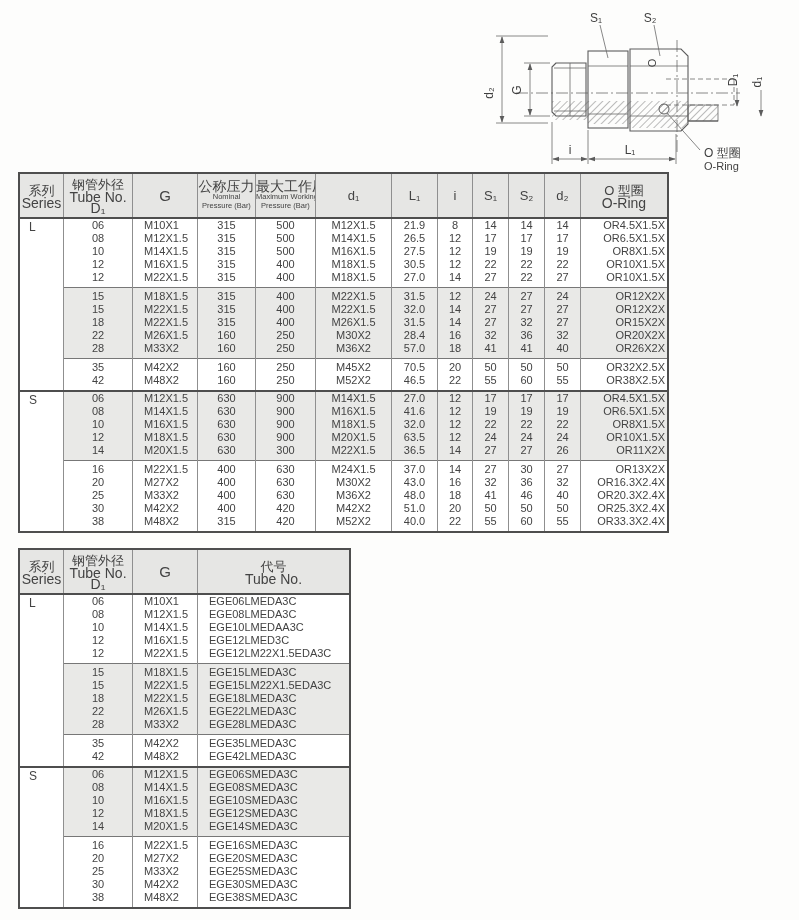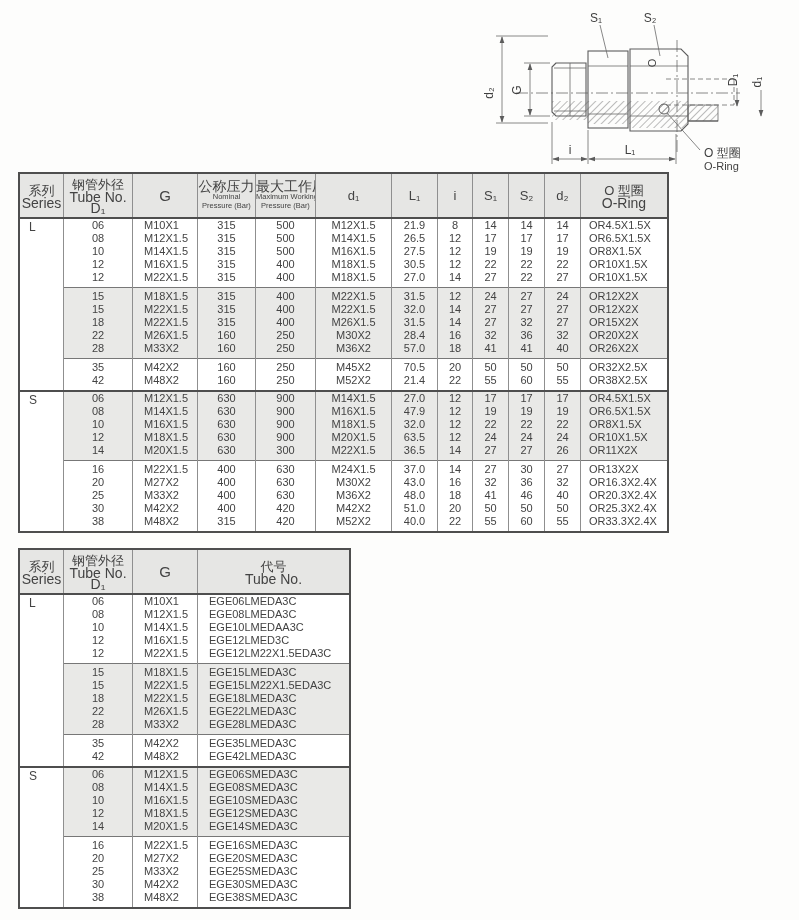--- a/index.html
+++ b/index.html
@@ -27,21 +27,21 @@
   .h-en{font-size:14px;line-height:11px;}
   .th-g .h-cn{font-size:15px;}
   .th-nominal .h-cn,.th-maxwork .h-cn{font-size:14px;line-height:12px;font-family:Liberation Mono, monospace;}
   .th-nominal .h-en,.th-maxwork .h-en{font-size:7.5px;line-height:8.5px;}
   .th-series{width:43px}.th-tube{width:68px}.th-g{width:64px}
   .th-nominal{width:57px}.th-maxwork{width:59px}.th-d1{width:75px}
   .th-l1{width:45px}.th-i{width:34px}.th-s1{width:35px}.th-s2{width:35px}
   .th-d2{width:35px}.th-oring{width:86px}.th-part{width:151px}
   td{padding:0 2px;font-size:11px;line-height:13px;text-align:center;}
   td.col-g,td.col-part{text-align:left;padding-left:11px;}
-  td.col-oring{text-align:left;padding-left:8px;}
+  td.col-oring{text-align:right;padding-left:8px;}
   td.col-series{text-align:left;vertical-align:top;padding:2px 0 0 9px;
                 font-size:12px;background:#fff;}
   tr.shaded td{background:#e9e9e7;}
   tr.shaded td.col-series{background:#fff;}
   tr.group-start td{border-top:1px solid #777;padding-top:2px;}
   tr.group-end td{padding-bottom:3px;}
   tr.section-start td{border-top:2px solid #4e4e4e;}
 </style>
 </head>
 <body>
@@ -312,21 +312,21 @@
         <td class="col-s2">50</td>
         <td class="col-d2">50</td>
         <td class="col-oring">OR32X2.5X</td>
       </tr>
       <tr class="group-end">
         <td class="col-tube">42</td>
         <td class="col-g">M48X2</td>
         <td class="col-nominal">160</td>
         <td class="col-maxwork">250</td>
         <td class="col-d1">M52X2</td>
-        <td class="col-l1">21.4</td>
+        <td class="col-l1">46.5</td>
         <td class="col-i">22</td>
         <td class="col-s1">55</td>
         <td class="col-s2">60</td>
         <td class="col-d2">55</td>
         <td class="col-oring">OR38X2.5X</td>
       </tr>
       <tr class="shaded section-start">
         <td class="col-series" rowspan="10">S</td>
         <td class="col-tube">06</td>
         <td class="col-g">M12X1.5</td>
@@ -339,21 +339,21 @@
         <td class="col-s2">17</td>
         <td class="col-d2">17</td>
         <td class="col-oring">OR4.5X1.5X</td>
       </tr>
       <tr class="shaded">
         <td class="col-tube">08</td>
         <td class="col-g">M14X1.5</td>
         <td class="col-nominal">630</td>
         <td class="col-maxwork">900</td>
         <td class="col-d1">M16X1.5</td>
-        <td class="col-l1">47.9</td>
+        <td class="col-l1">41.6</td>
         <td class="col-i">12</td>
         <td class="col-s1">19</td>
         <td class="col-s2">19</td>
         <td class="col-d2">19</td>
         <td class="col-oring">OR6.5X1.5X</td>
       </tr>
       <tr class="shaded">
         <td class="col-tube">10</td>
         <td class="col-g">M16X1.5</td>
         <td class="col-nominal">630</td>

